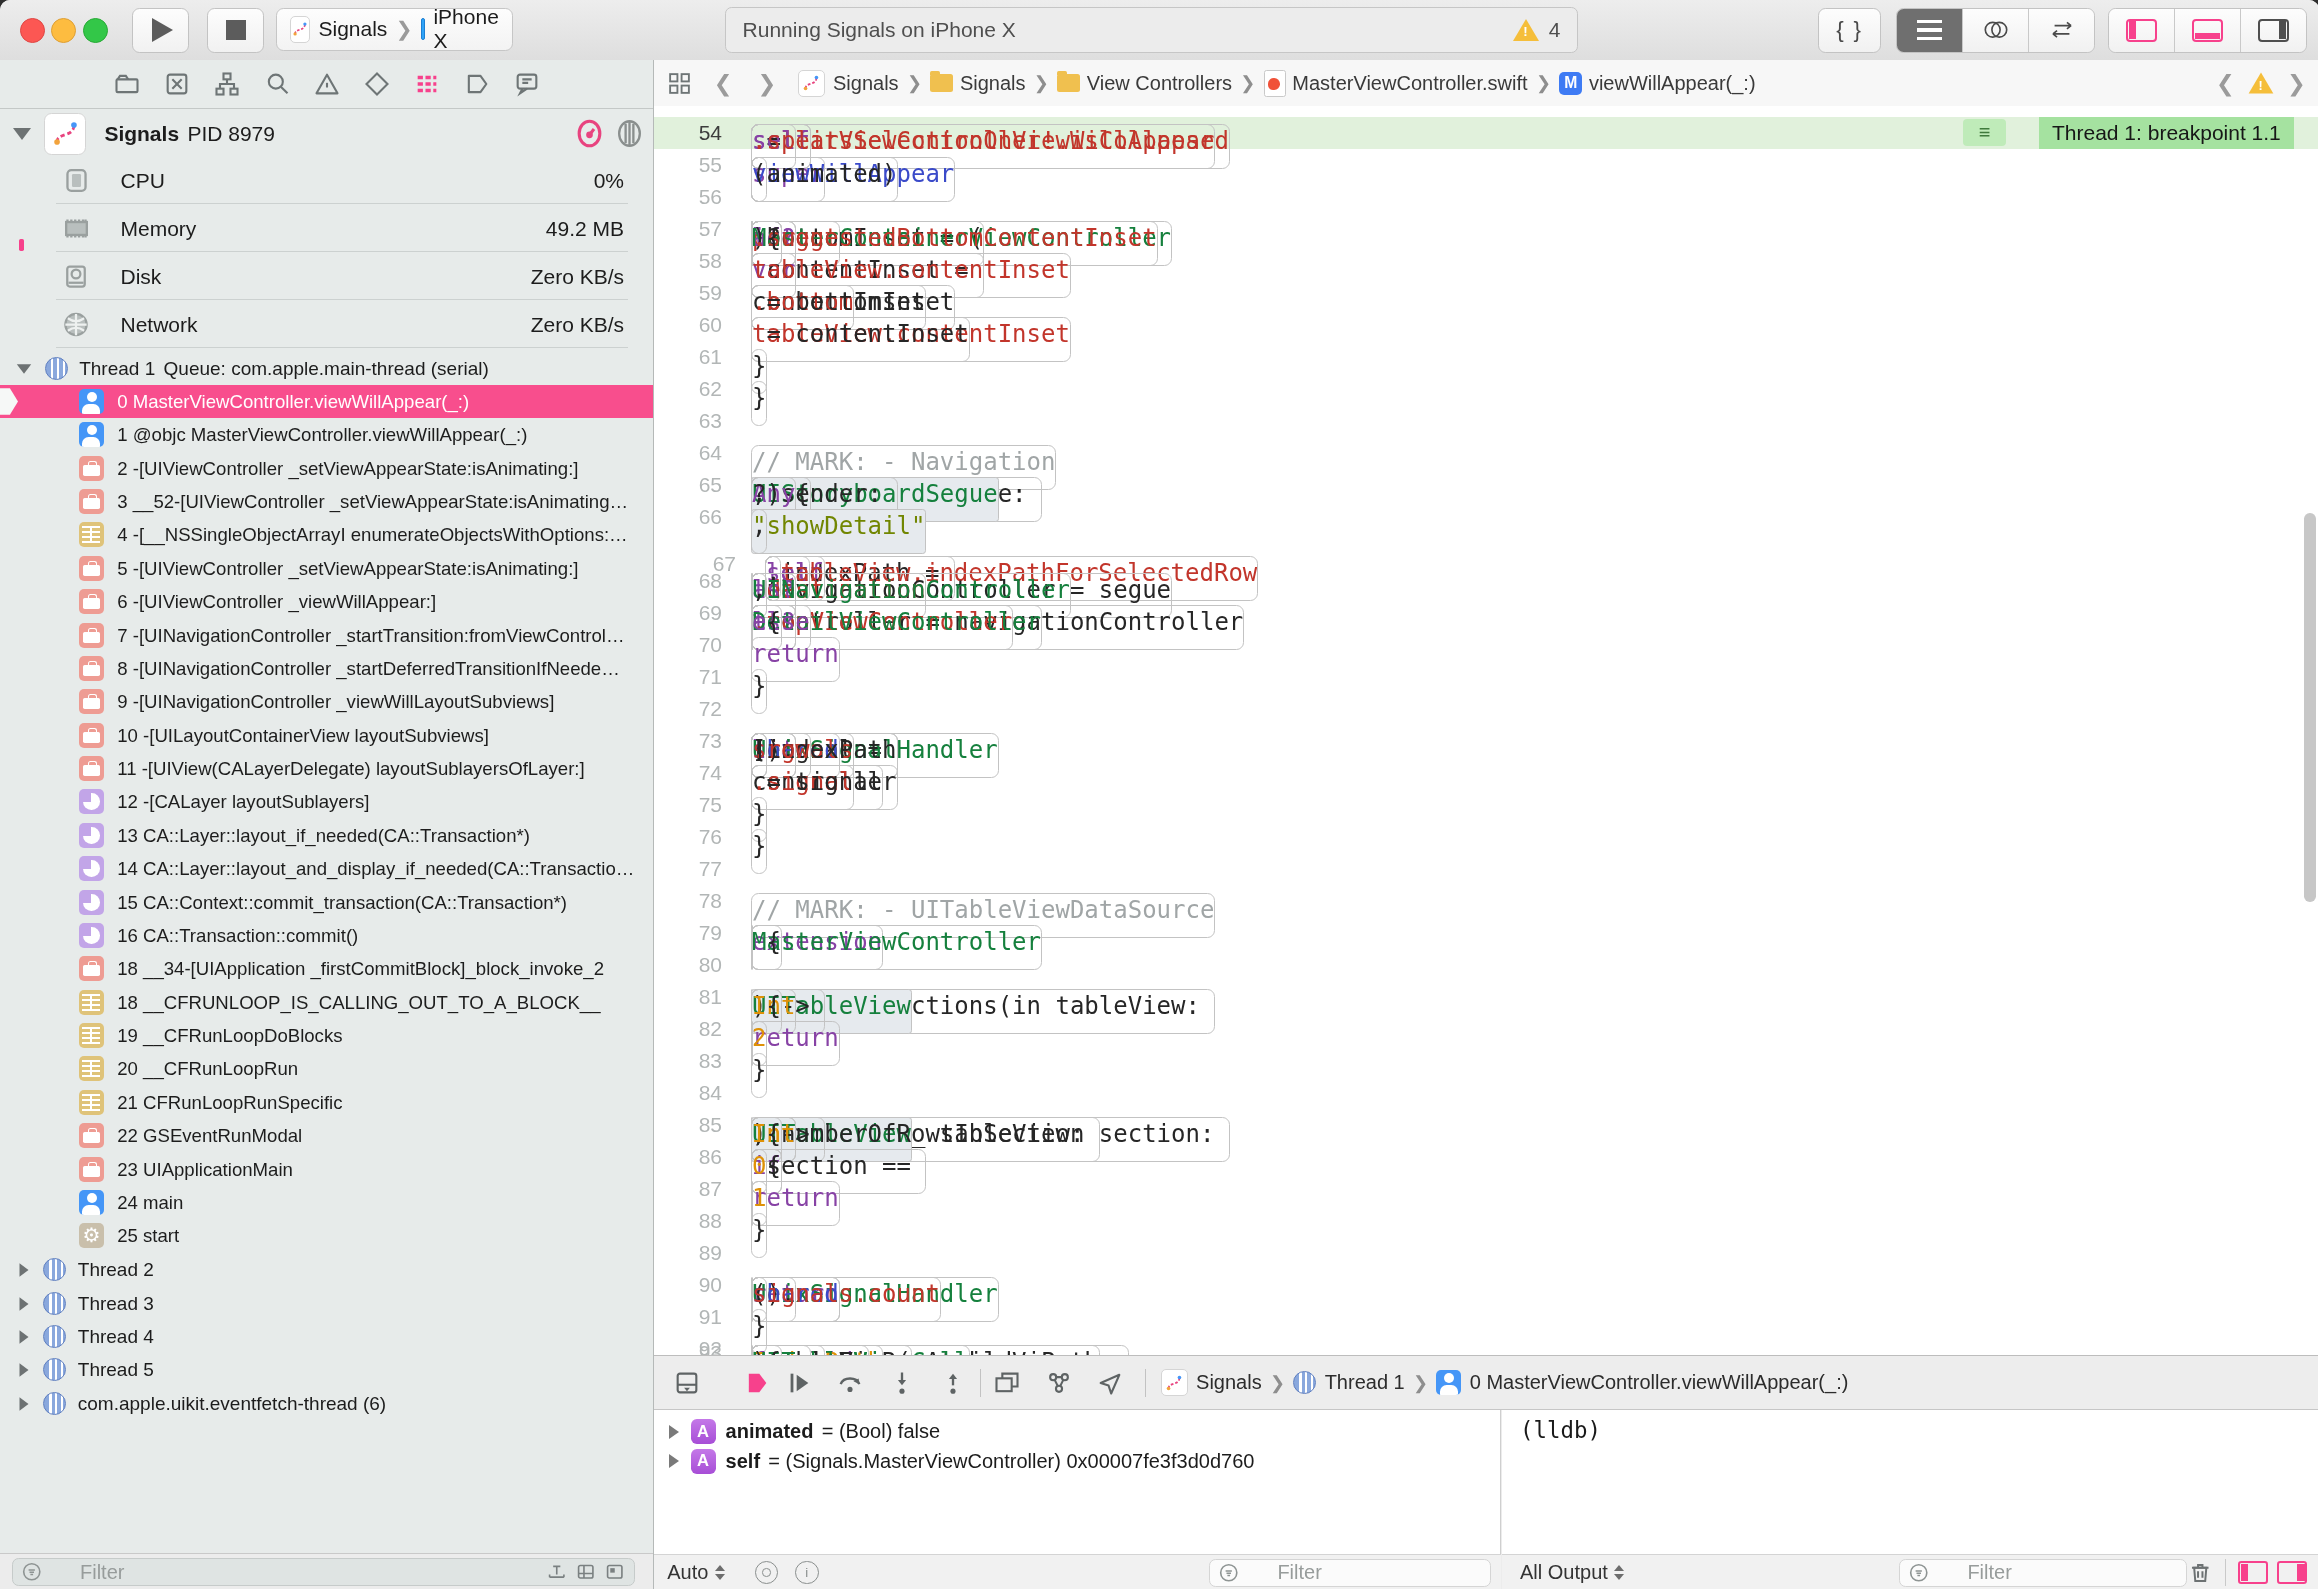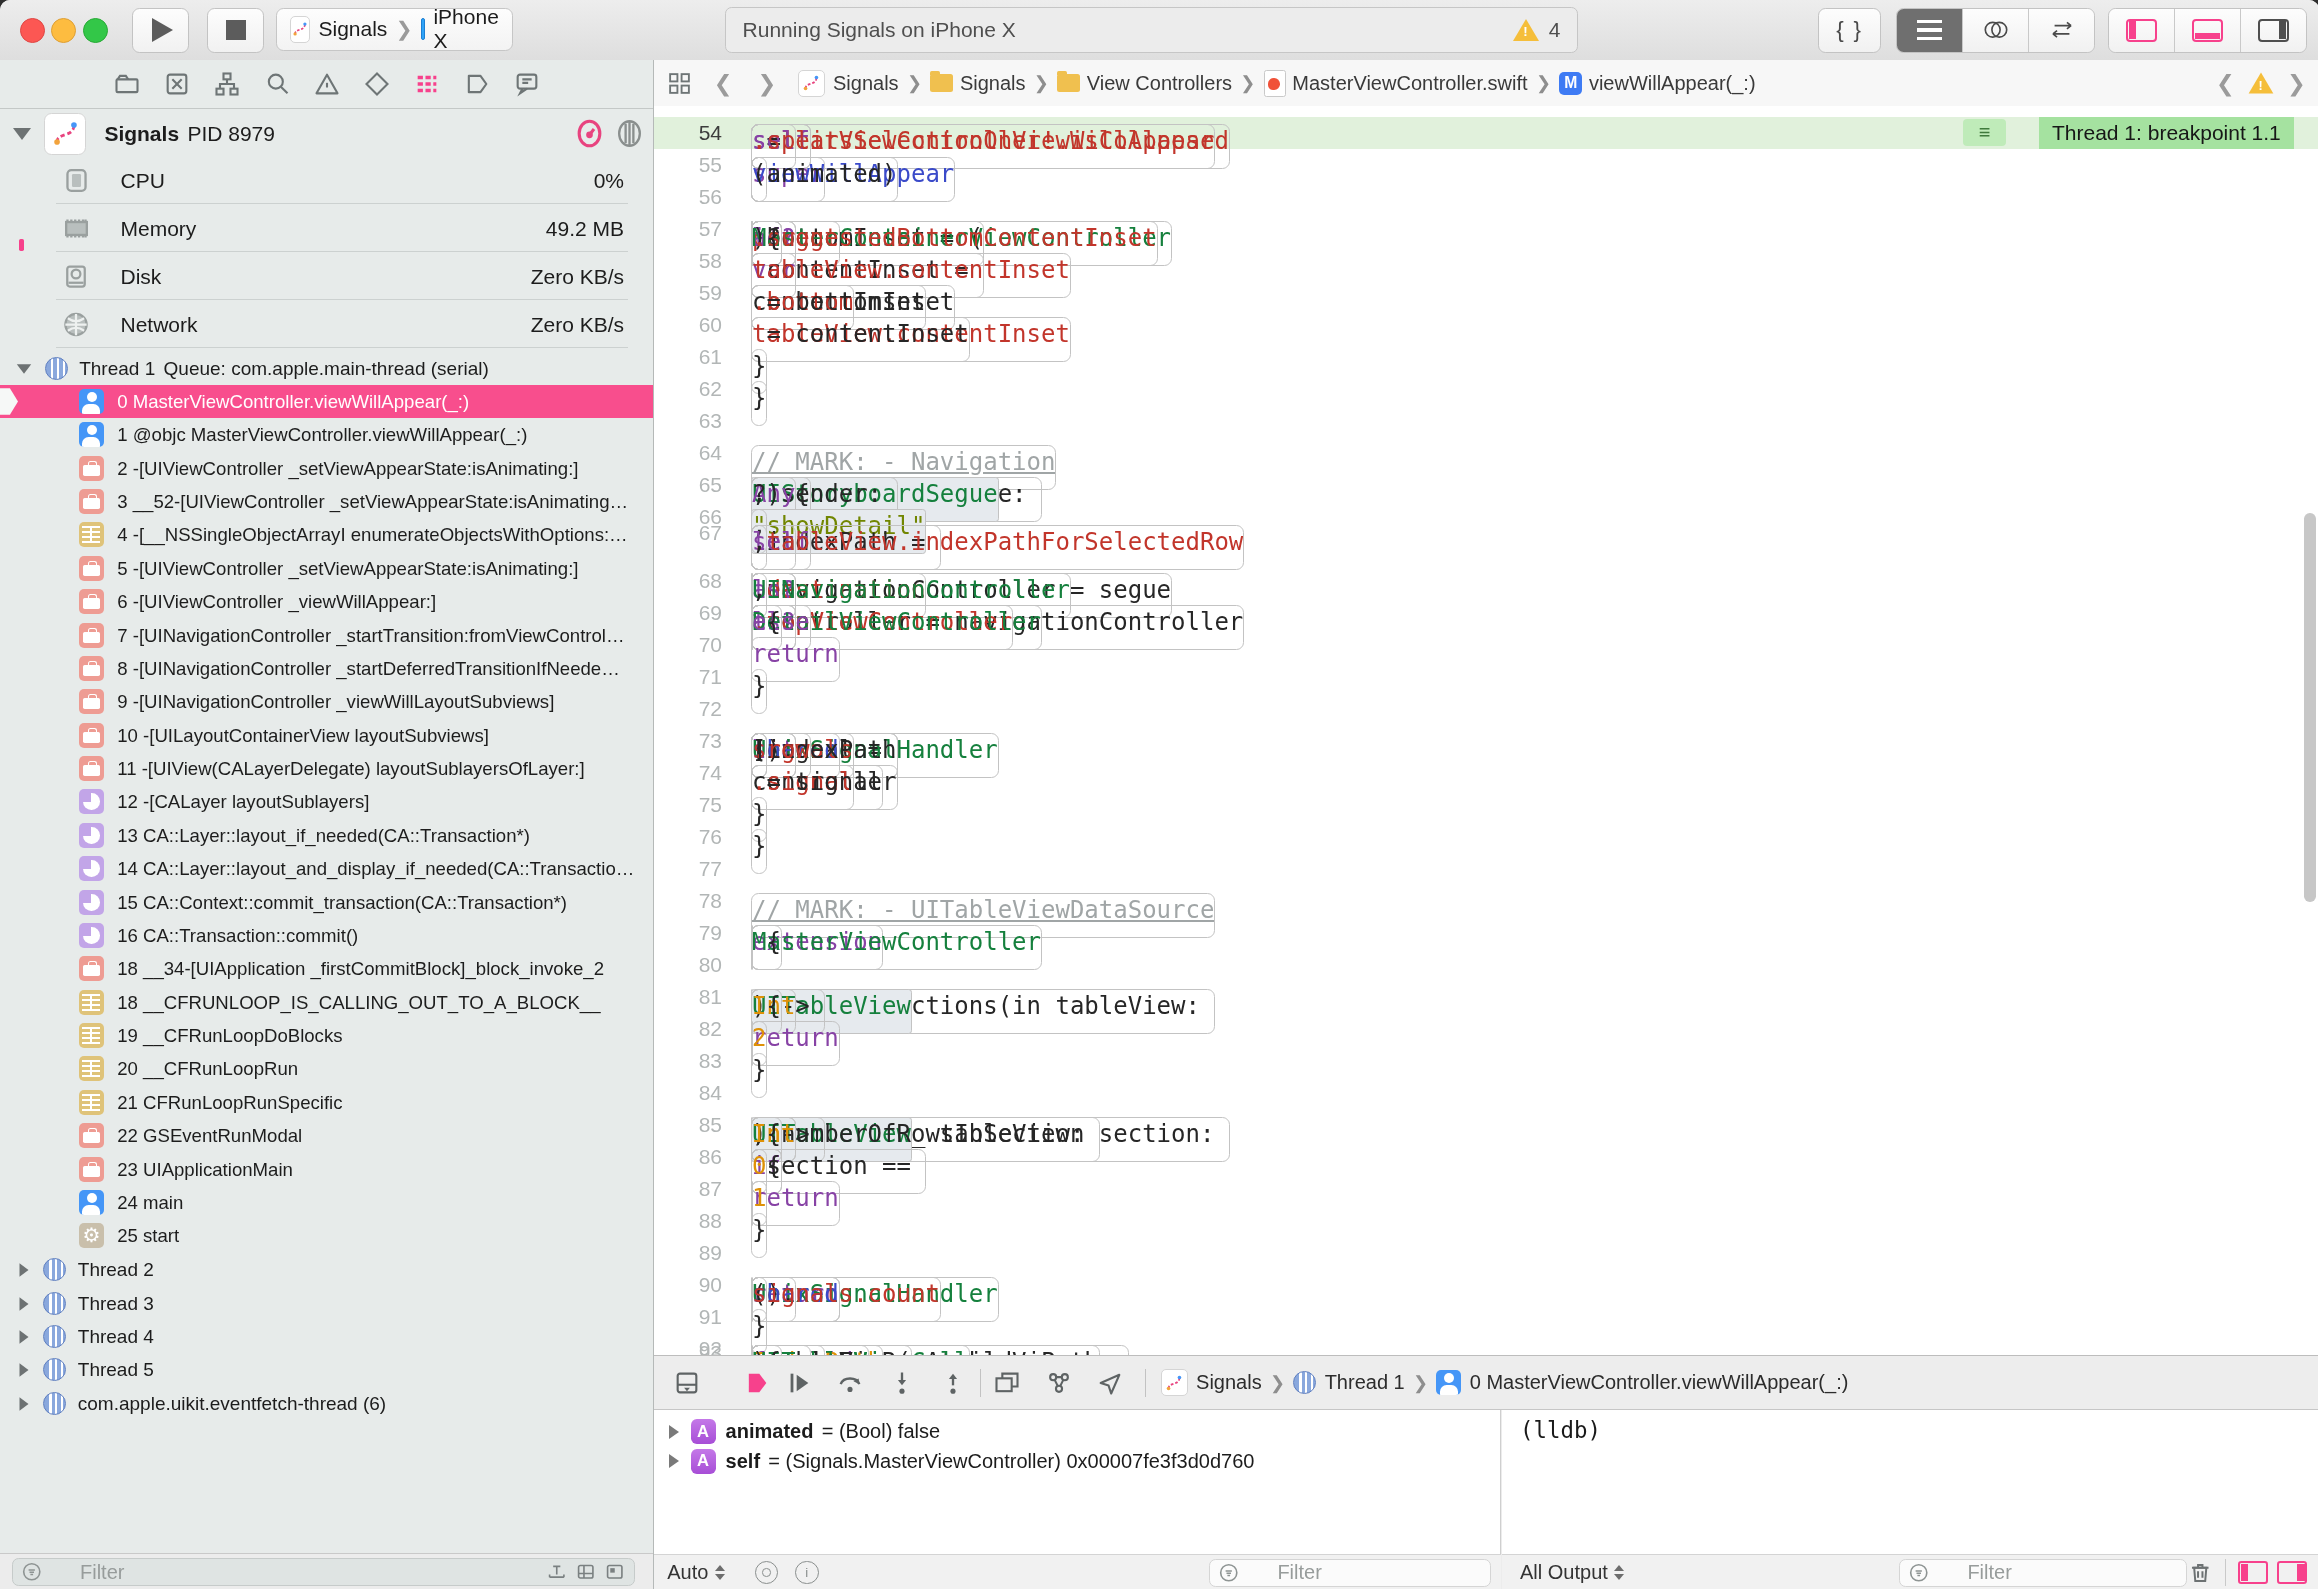--- a/index.html
+++ b/index.html
@@ -93,21 +93,21 @@
   .m-ic{width:23px;height:23px;border-radius:5px;background:#3e7bf4;color:#fff;font-weight:bold;font-size:15.7px;
      display:flex;align-items:center;justify-content:center;margin-right:6.6px;}
   .code{position:absolute;left:654px;top:106px;right:0;height:1249px;background:#fff;overflow:hidden;}
   .cl{position:absolute;left:0;right:0;height:32px;display:flex;white-space:pre;
       font-family:"DejaVu Sans Mono","Liberation Mono",monospace;font-size:24px;line-height:32px;}
   .ln{flex:0 0 68px;text-align:right;color:#b2b6b6;font-size:21px;line-height:32px;font-family:"Liberation Sans",sans-serif;}
   .ct{padding-left:29px;}
   .cl.cur{background:#e1f1dc;}
   .cl.cur .ln{color:#3c3c3c;}
   .seg.k{color:#8742a5;} .seg.t{color:#15803d;} .seg.p{color:#c2352b;} .seg.f{color:#3a4ac9;}
-  .seg.o{color:#de9107;} .seg.c{color:#a0a5a6;text-decoration:underline;} .seg.s{color:#718601;} .seg.d{color:#262626;}
+  .seg.o{color:#de9107;} .seg.c{color:#a0a5a6;} .seg.s{color:#718601;} .seg.d{color:#262626;}
   .seg.h{background:#e6eaee;border-radius:3.3px;}
   .bp-chip{position:absolute;right:313px;top:2.5px;width:43px;height:27px;background:#bfebb9;border-radius:4.1px;
      color:#3f7a3c;font-size:20px;line-height:27px;text-align:center;font-family:"Liberation Sans",sans-serif;}
   .bp-label{position:absolute;right:25px;top:0;height:32px;background:#a5e2a0;padding:0 13.2px;color:#171717;
      font-size:21px;line-height:32px;font-family:"Liberation Sans",sans-serif;}
   .vscroll{position:absolute;right:2.5px;top:407px;width:11.6px;height:389px;background:#c7c7c7;border-radius:5.8px;}
 
   
   .debugbar{position:absolute;left:654px;right:0;top:1355px;height:55px;background:#ededed;
      border-top:0.8px solid #bdbdbd;border-bottom:0.8px solid #c6c6c6;box-sizing:border-box;
@@ -555,21 +555,21 @@
       <div class="cl" style="top: 107px;"><span class="ln">57</span><span class="ct">    <span class="seg k">if</span><span class="seg d"> </span><span class="seg k">let</span><span class="seg d"> bottomInset = (</span><span class="seg p">parent</span><span class="seg d"> </span><span class="seg k">as?</span><span class="seg d"> </span><span class="seg t">MasterContainerViewController</span><span class="seg d">)?</span><span class="seg p">.suggestedBottomContentInset</span><span class="seg d"> {</span></span></div>
       <div class="cl" style="top: 139px;"><span class="ln">58</span><span class="ct">      <span class="seg k">var</span><span class="seg d"> contentInset = </span><span class="seg p">tableView.contentInset</span></span></div>
       <div class="cl" style="top: 171px;"><span class="ln">59</span><span class="ct">      <span class="seg d">contentInset</span><span class="seg p">.bottom</span><span class="seg d"> = bottomInset</span></span></div>
       <div class="cl" style="top: 203px;"><span class="ln">60</span><span class="ct">      <span class="seg p">tableView.contentInset</span><span class="seg d"> = contentInset</span></span></div>
       <div class="cl" style="top: 235px;"><span class="ln">61</span><span class="ct">    <span class="seg d">}</span></span></div>
       <div class="cl" style="top: 267px;"><span class="ln">62</span><span class="ct">  <span class="seg d">}</span></span></div>
       <div class="cl" style="top: 299px;"><span class="ln">63</span><span class="ct"></span></div>
       <div class="cl" style="top: 331px;"><span class="ln">64</span><span class="ct">  <span class="seg c">// MARK: - Navigation</span></span></div>
       <div class="cl" style="top: 363px;"><span class="ln">65</span><span class="ct">  <span class="seg k">override</span><span class="seg d"> </span><span class="seg k">func</span><span class="seg d"> prepare(for segue: </span><span class="seg t h">UIStoryboardSegue</span><span class="seg d">, sender: </span><span class="seg k">Any</span><span class="seg d">?) {</span></span></div>
       <div class="cl" style="top: 395px;"><span class="ln">66</span><span class="ct">    <span class="seg k">guard</span><span class="seg d"> segue</span><span class="seg p">.identifier</span><span class="seg d"> == </span><span class="seg s h">"showDetail"</span><span class="seg d">,</span></span></div>
-      <div class="cl" style="top: 411px;"><span class="ln">67</span><span class="ct">      <span class="seg k">let</span><span class="seg d"> indexPath = </span><span class="seg k">self</span><span class="seg p">.tableView.indexPathForSelectedRow</span><span class="seg d">,</span></span></div>
+      <div class="cl" style="top: 442px; padding-left: 14px;"><span class="ln">67</span><span class="ct">      <span class="seg k">let</span><span class="seg d"> indexPath = </span><span class="seg k">self</span><span class="seg p">.tableView.indexPathForSelectedRow</span><span class="seg d">,</span></span></div>
       <div class="cl" style="top: 459px;"><span class="ln">68</span><span class="ct">      <span class="seg k">let</span><span class="seg d"> navigationController = segue</span><span class="seg p">.destination</span><span class="seg d"> </span><span class="seg k">as?</span><span class="seg d"> </span><span class="seg t">UINavigationController</span><span class="seg d">,</span></span></div>
       <div class="cl" style="top: 491px;"><span class="ln">69</span><span class="ct">      <span class="seg k">let</span><span class="seg d"> controller = navigationController</span><span class="seg p">.topViewController</span><span class="seg d"> </span><span class="seg k">as?</span><span class="seg d"> </span><span class="seg t">DetailViewController</span><span class="seg d"> </span><span class="seg k">else</span><span class="seg d"> {</span></span></div>
       <div class="cl" style="top: 523px;"><span class="ln">70</span><span class="ct">        <span class="seg k">return</span></span></div>
       <div class="cl" style="top: 555px;"><span class="ln">71</span><span class="ct">    <span class="seg d">}</span></span></div>
       <div class="cl" style="top: 587px;"><span class="ln">72</span><span class="ct"></span></div>
       <div class="cl" style="top: 619px;"><span class="ln">73</span><span class="ct">    <span class="seg k">let</span><span class="seg d"> signal = </span><span class="seg t">UnixSignalHandler</span><span class="seg d">.</span><span class="seg f">shared</span><span class="seg d">().</span><span class="seg p">signals</span><span class="seg d">[indexPath</span><span class="seg p">.row</span><span class="seg d">]</span></span></div>
       <div class="cl" style="top: 651px;"><span class="ln">74</span><span class="ct">    <span class="seg d">controller</span><span class="seg p">.signal</span><span class="seg d"> = signal</span></span></div>
       <div class="cl" style="top: 683px;"><span class="ln">75</span><span class="ct">  <span class="seg d">}</span></span></div>
       <div class="cl" style="top: 715px;"><span class="ln">76</span><span class="ct"><span class="seg d">}</span></span></div>
       <div class="cl" style="top: 747px;"><span class="ln">77</span><span class="ct"></span></div>

